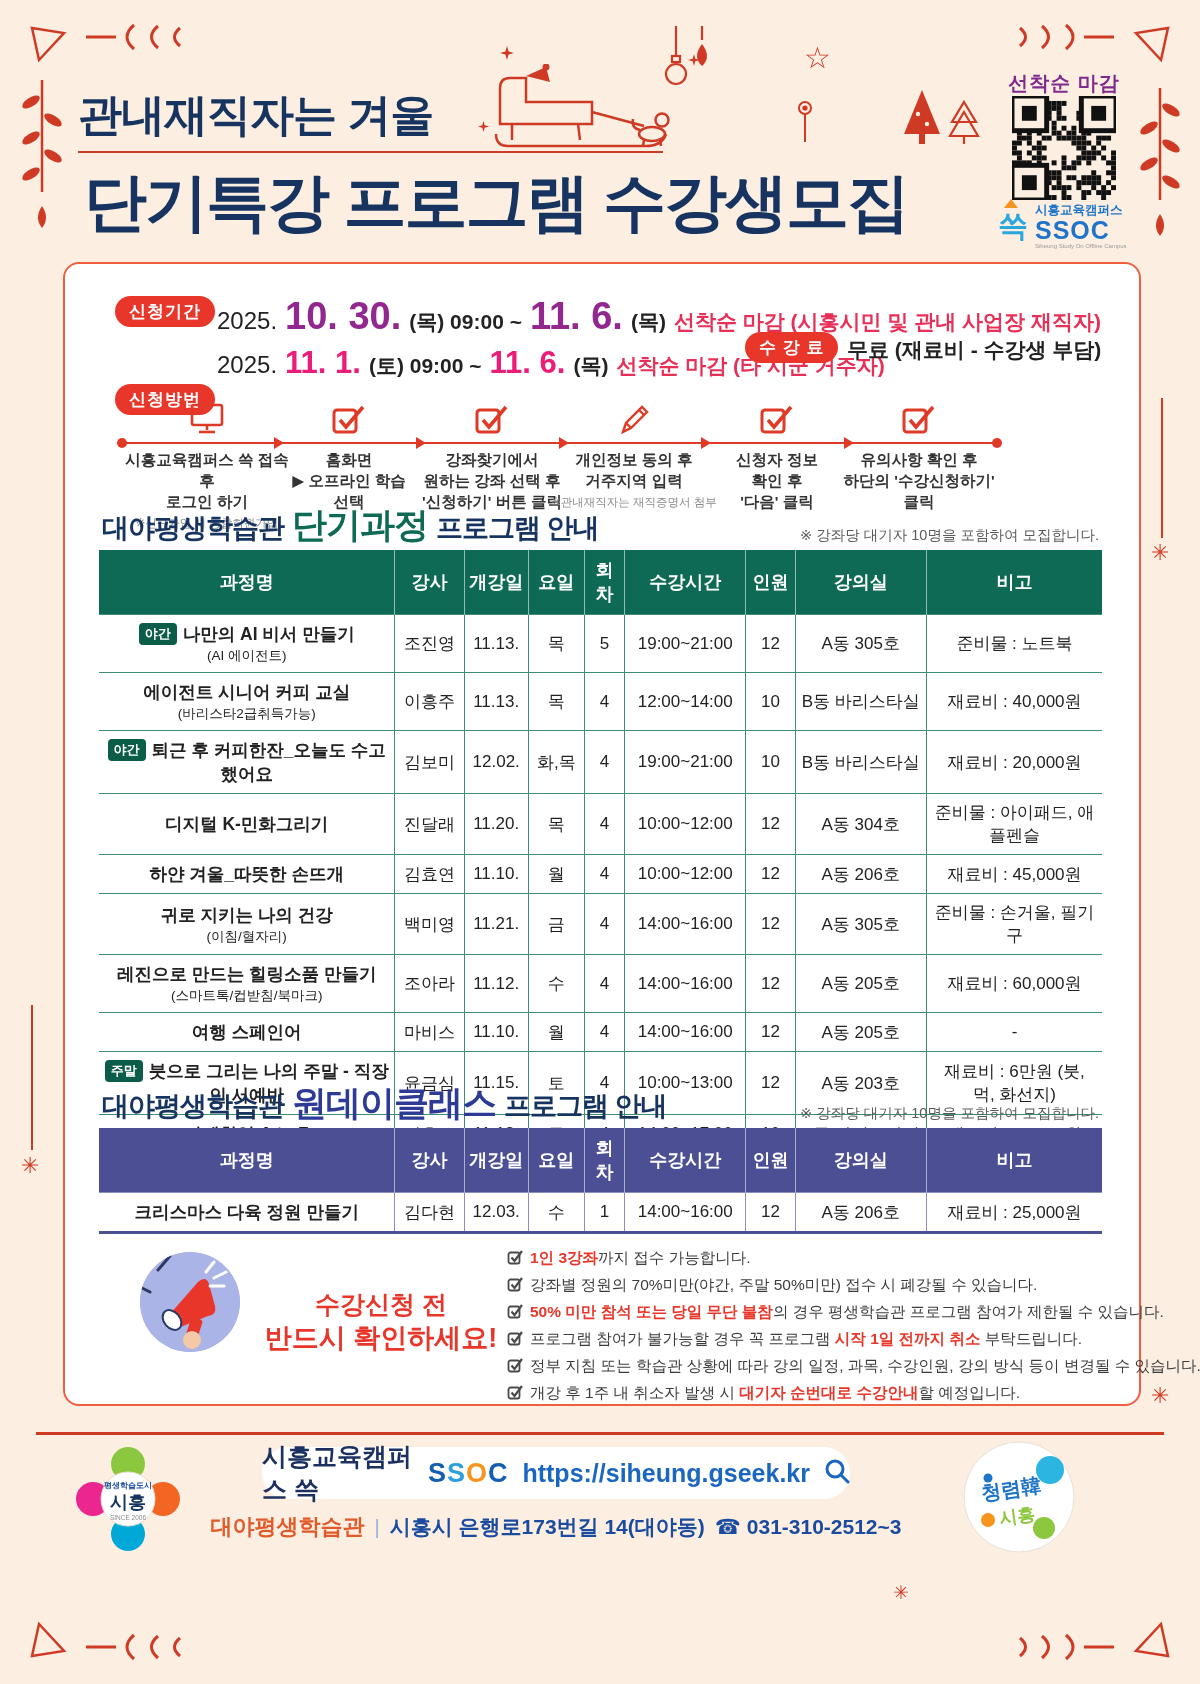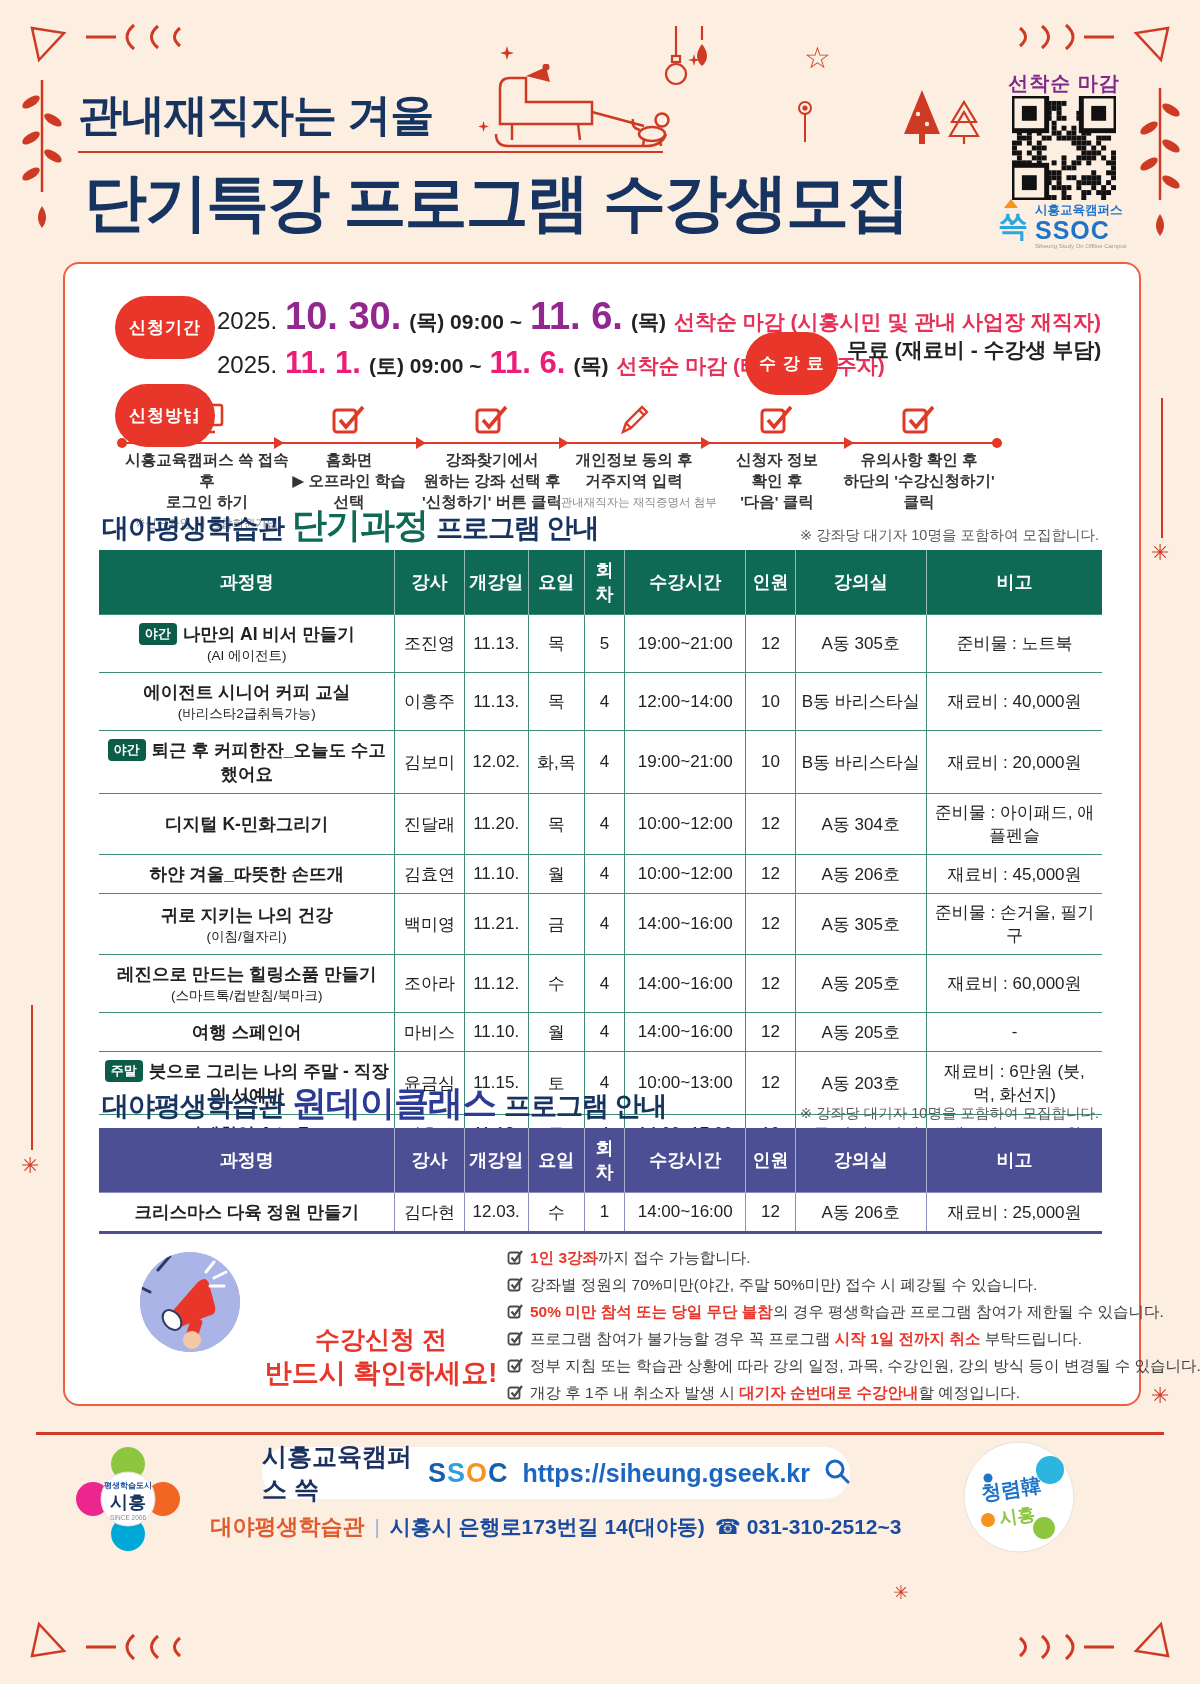--- a/index.html
+++ b/index.html
@@ -26,21 +26,21 @@
   .ssoc-kor{font-size:12.5px;font-weight:700;color:#1e74c9;}
   .ssoc-big{font-size:25px;font-weight:900;color:#1e74c9;letter-spacing:1px;}
   .ssoc-eng{font-size:6px;color:#999;}
   
   .panel{
     left:63px;top:262px;width:1074px;height:1140px;background:#fff;
     border:2px solid #ef5f3f;border-radius:16px;
   }
   .pill{
     display:inline-block;background:#e8372a;color:#fff;border-radius:999px;
-    font-weight:800;font-size:17px;padding:20px 14px;letter-spacing:1px;
+    font-weight:800;font-size:17px;padding:4px 14px;letter-spacing:1px;
   }
   .dateline{white-space:nowrap;display:flex;align-items:baseline;gap:8px;}
   .d-year{font-size:24px;font-weight:400;color:#222;margin-top:19px;}
   .d-big1{font-size:38px;font-weight:900;color:#92278f;}
   .d-big2{font-size:31px;font-weight:900;color:#ec1d78;}
   .d-mid{font-size:21px;font-weight:700;color:#222;}
   .d-hl{font-size:21px;font-weight:800;color:#e73058;}
   .fee-text{font-size:21px;font-weight:700;color:#222;}
   
   .tl-line{height:2px;background:#e03a26;}
@@ -732,21 +732,21 @@
     <svg width="100" height="100">
       <circle cx="50" cy="50" r="50" fill="#aab4e6"></circle>
       <path d="M30,62 L58,30 Q66,23 69,32 L75,54 Q77,63 68,64 L38,76 Z" fill="#e8372a"></path>
       <ellipse cx="32" cy="68" rx="8" ry="11" fill="#fff" stroke="#2b3a63" stroke-width="2" transform="rotate(-40 32 68)"></ellipse>
       <path d="M66,20 L74,10 M74,26 L86,20 M70,34 L84,34" stroke="#fff" stroke-width="3" stroke-linecap="round"></path>
       <rect x="48" y="66" width="12" height="22" rx="3" fill="#e8372a" transform="rotate(18 54 77)"></rect>
       <circle cx="52" cy="88" r="9" fill="#f5c9a6"></circle>
       <path d="M18,18 L30,4 M10,40 L2,36" stroke="#2b3a63" stroke-width="3" stroke-linecap="round"></path>
     </svg>
   </div>
-  <div class="abs notice-head" style="left:196px;top:1059px;width:240px;">
+  <div class="abs notice-head" style="left:196px;top:1024px;width:240px;">
     <div class="nh1">수강신청 전</div>
     <div class="nh2">반드시 확인하세요!</div>
   </div>
   <div class="abs notice-list" id="noticeList" style="left:442px;top:984px;width:600px;">
       <div class="notice-line">
         <span><svg width="16" height="16" fill="none" stroke="#4a4a4a" stroke-width="1.8">
             <rect x="1.5" y="3.5" width="11" height="11" rx="2"></rect>
             <path d="M4.5,8.5 L7.5,12 L15,2" stroke-width="2.2"></path>
           </svg></span>
         <span><span class="red">1인 3강좌</span><span>까지 접수 가능합니다.</span></span>

